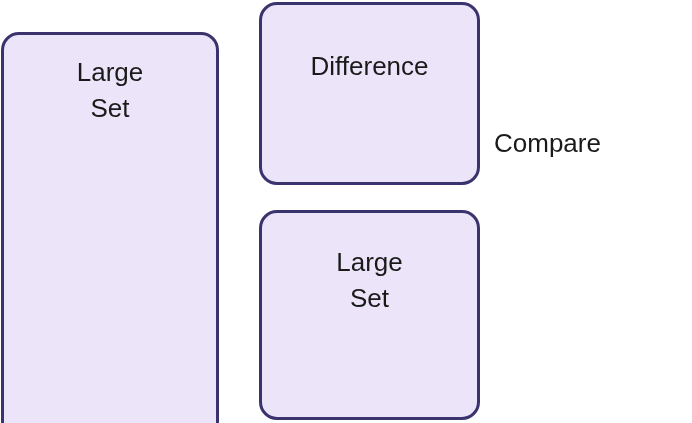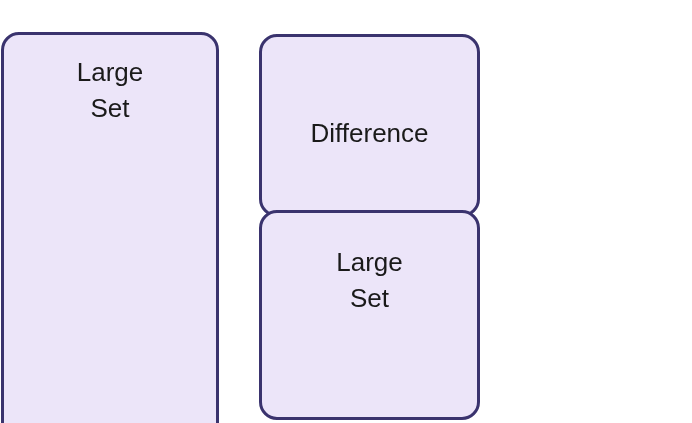--- a/index.html
+++ b/index.html
@@ -39,22 +39,21 @@
       width: 218px;
       height: 417px;
       padding-top: 19px;
       margin-top: 31px;
     }
     #node-difference {
       left: 259px;
       top: 2px;
       width: 221px;
       height: 183px;
-      padding-top: 78px;
-      margin-top: 32px;
+      padding-top: 43px;
     }
     #node-small-set {
       left: 259px;
       top: 210px;
       width: 221px;
       height: 210px;
       padding-top: 31px;
     }
     .edge-label {
       position: absolute;
@@ -78,14 +77,15 @@
 
   <div class="node" id="node-difference">
     <span class="node-label">Difference</span>
   </div>
 
   <div class="node" id="node-small-set">
     <span class="node-label">Large
 Set</span>
   </div>
 
+  <div class="edge-label">Compare</div>
 
 </div>
 
 </body></html>

